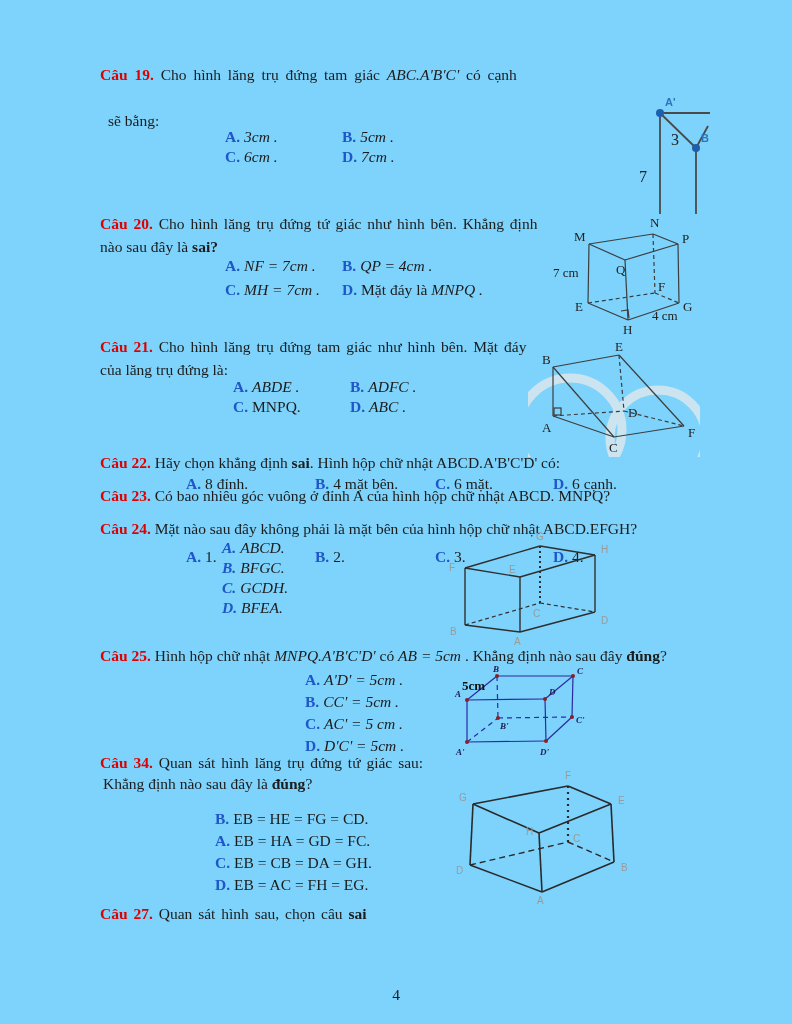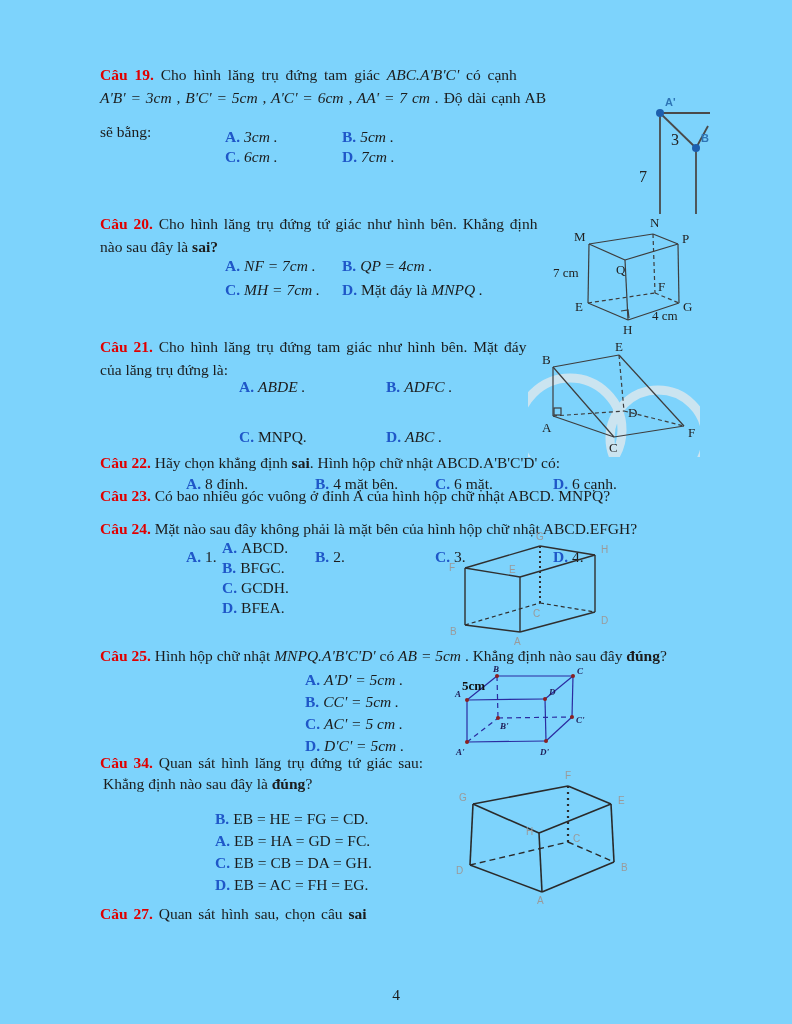--- a/index.html
+++ b/index.html
@@ -12,21 +12,21 @@
   .math{font-style:italic;}
   .ws3{word-spacing:3px;}
   .ws2{word-spacing:2px;}
   .ws1{word-spacing:1px;}
   .ol{color:#1f57c8;font-weight:bold;margin-right:4px;}
   .optgrid{position:absolute;display:grid;grid-template-columns:117px auto;}
   .optgrid .opt{line-height:20px;white-space:nowrap;}
   .optrow{position:absolute;display:flex;line-height:21px;}
   .optstack{position:absolute;}
   .optstack .opt{white-space:nowrap;}
-  .lh20 .opt{line-height:20px;}
+  .lh20 .opt{line-height:20px;font-style:italic;}
   .lh22 .opt{line-height:22px;}
   .lh24 .opt{line-height:24px;}
   svg{position:absolute;overflow:hidden;}
   .figlbl{font-family:"Liberation Serif",serif;font-size:13px;fill:#222222;}
   .figlbl-gray{font-family:"Liberation Sans",sans-serif;font-size:10px;fill:#9a9a9a;}
   .figlbl-navy{font-family:"Liberation Serif",serif;font-size:9px;font-style:italic;font-weight:bold;fill:#20205a;}
   .figlbl-blue{font-family:"Liberation Sans",sans-serif;font-size:11px;font-weight:bold;fill:#2e75b6;}
   .dimlbl{font-family:"Liberation Serif",serif;font-size:13px;fill:#222222;}
   .bignum{font-family:"Liberation Serif",serif;font-size:16px;fill:#222222;}
   .footer{position:absolute;width:100%;text-align:center;}
@@ -34,24 +34,21 @@
 </head>
 <body>
 
 <div id="page">
 
   <div class="q" style="left:100px;top:64px;width:475px;height:105px;">
     <div class="line ws3" style="left:0;top:0;">
       <span class="qlabel">Câu 19.</span>
       <span>Cho hình lăng trụ đứng tam giác </span><span class="math">ABC.A'B'C'</span><span> có cạnh</span>
     </div>
-    <div class="line ws1" style="left:0;top:23px;">
-      <span class="math">A'B' = 3cm , B'C' = 5cm , A'C' = 6cm , AA' = 7 cm .</span><span> Độ dài cạnh AB</span>
-    </div>
-    <div class="line" style="left:0;top:46px;margin-top:11px;">
+    <div class="line" style="left:8px;top:46px;">
       <span>sẽ bằng:</span>
     </div>
     <div class="optgrid" style="left:125px;top:63px;">
       <div class="opt"><span class="ol">A.</span><span class="math">3cm .</span></div>
       <div class="opt"><span class="ol">B.</span><span class="math">5cm .</span></div>
       <div class="opt"><span class="ol">C.</span><span class="math">6cm .</span></div>
       <div class="opt"><span class="ol">D.</span><span class="math">7cm .</span></div>
     </div>
   </div>
 
@@ -116,21 +113,21 @@
   </svg>
 
   <div class="q" style="left:100px;top:336px;width:450px;height:90px;">
     <div class="line ws2" style="left:0;top:0;">
       <span class="qlabel">Câu 21.</span>
       <span>Cho hình lăng trụ đứng tam giác như hình bên. Mặt đáy</span>
     </div>
     <div class="line" style="left:0;top:23px;">
       <span>của lăng trụ đứng là:</span>
     </div>
-    <div class="optgrid" style="left:139px;top:41px;gap:30px;">
+    <div class="optgrid" style="left:133px;top:41px;">
       <div class="opt"><span class="ol">A.</span><span class="math">ABDE .</span></div>
       <div class="opt"><span class="ol">B.</span><span class="math">ADFC .</span></div>
       <div class="opt"><span class="ol">C.</span><span>MNPQ.</span></div>
       <div class="opt"><span class="ol">D.</span><span class="math">ABC .</span></div>
     </div>
   </div>
 
   <svg style="left:528px;top:342px;" width="172" height="115" viewBox="0 0 172 115">
     <g stroke="#ececec" stroke-width="9" fill="none" opacity="0.7">
       <circle cx="42" cy="88" r="52"></circle>

